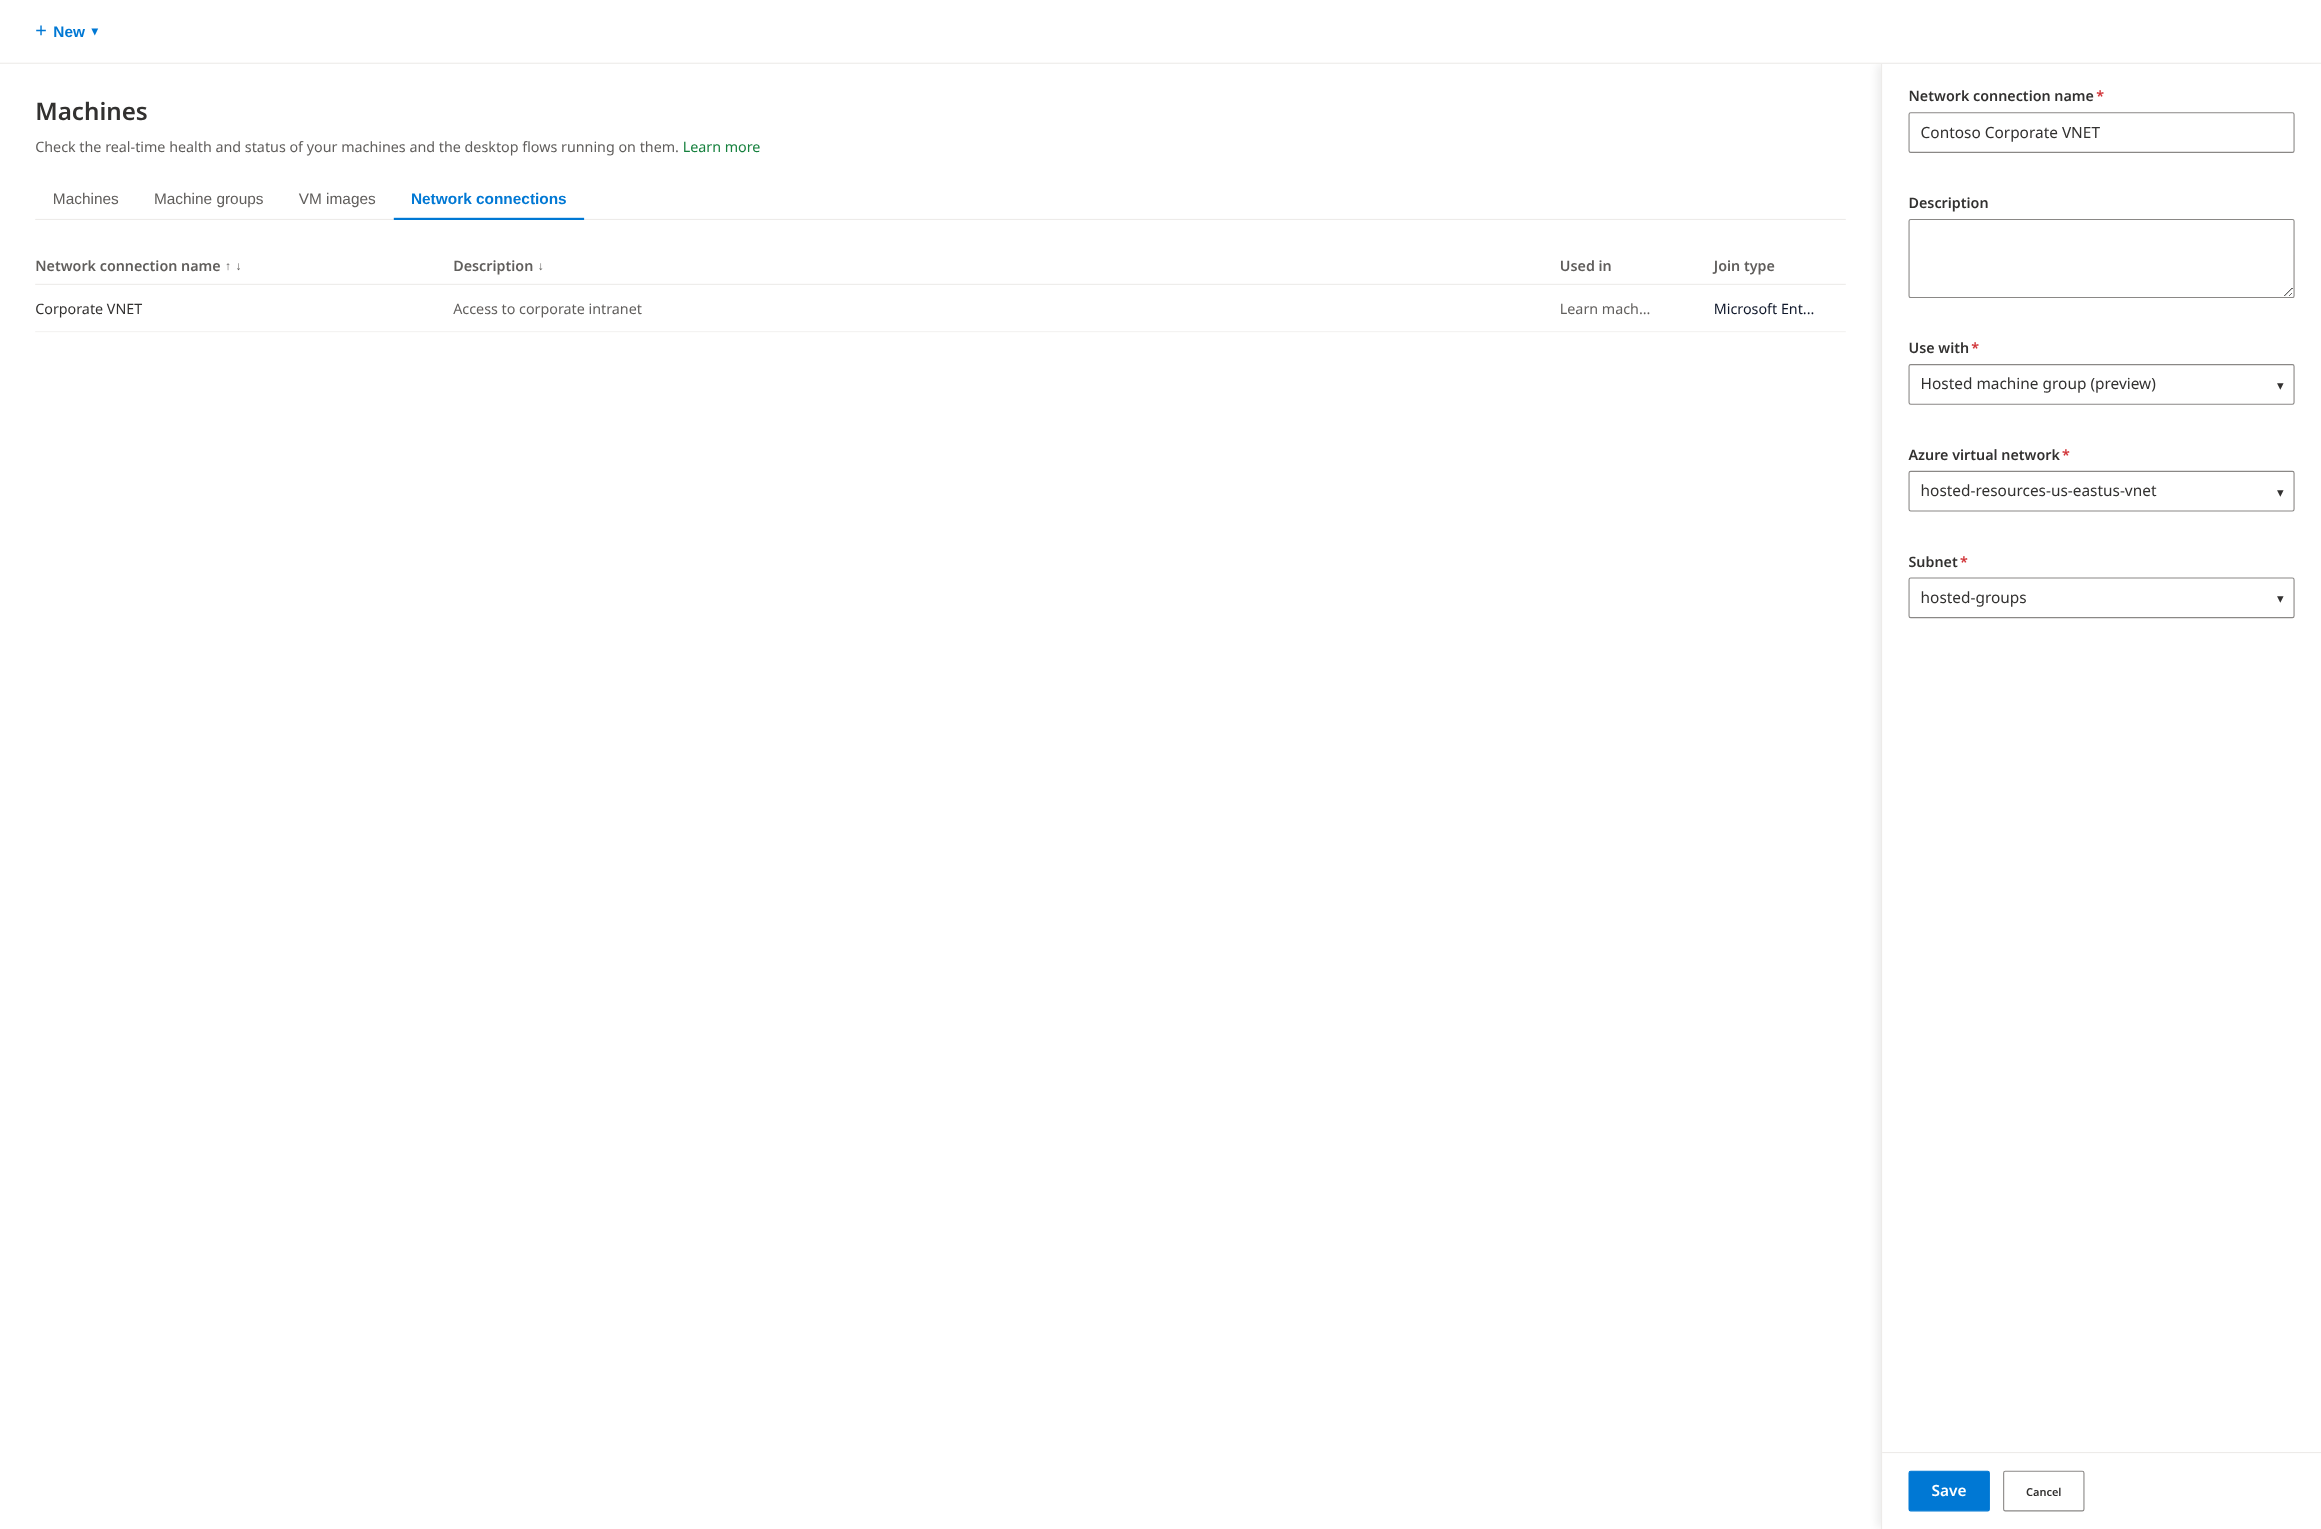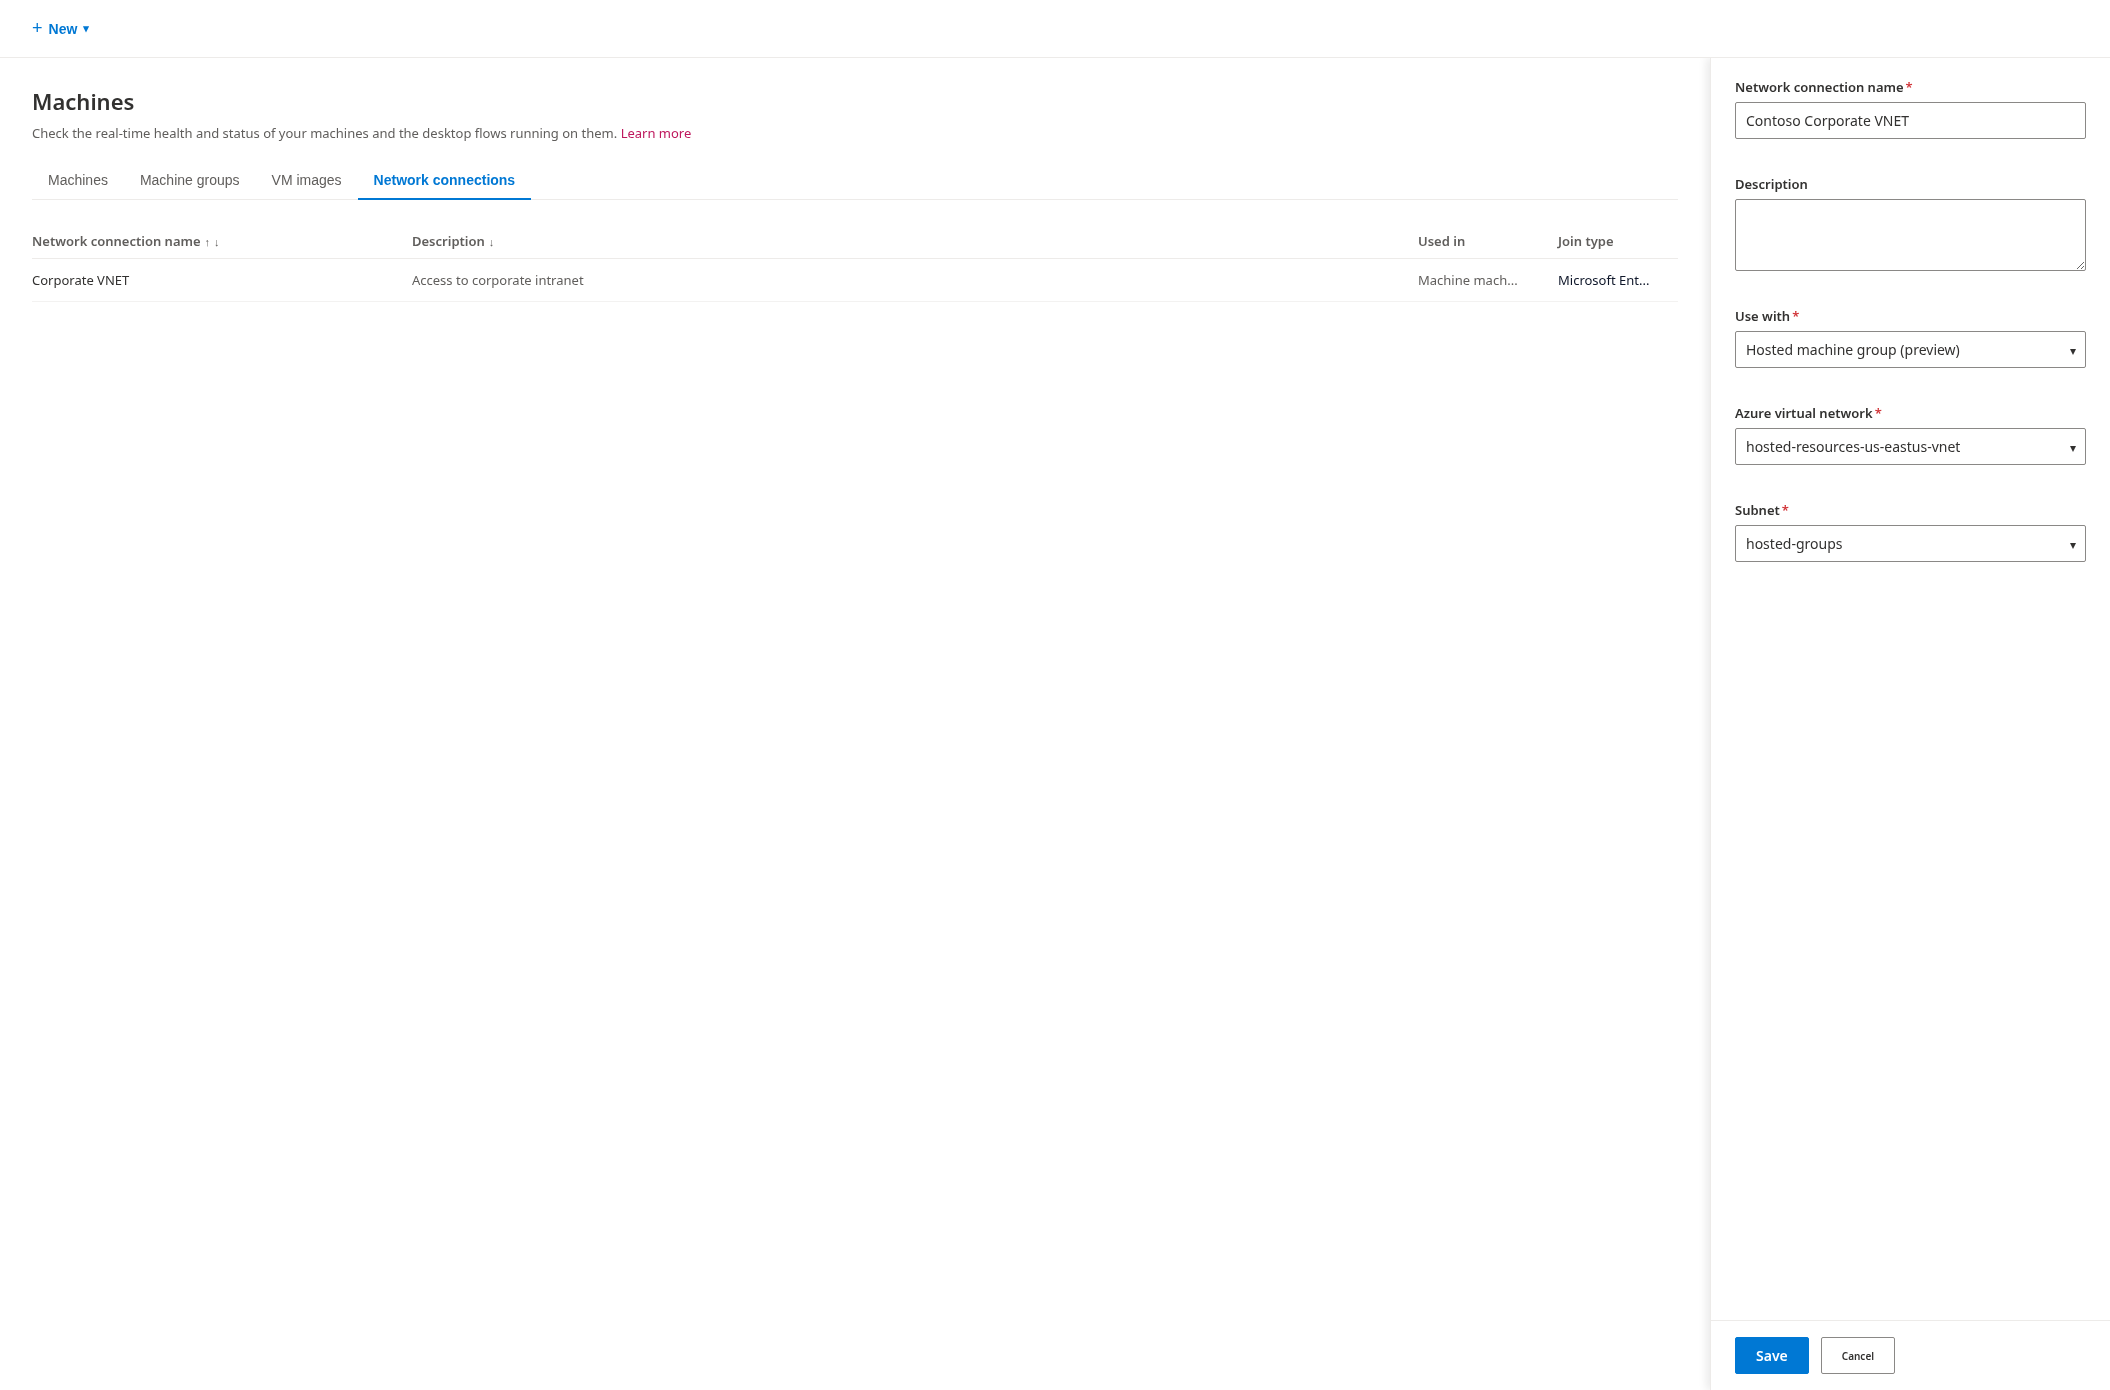--- a/index.html
+++ b/index.html
@@ -59,21 +59,21 @@
       margin-bottom: 8px;
     }
 
     .page-subtitle {
       font-size: 13px;
       color: #605e5c;
       margin-bottom: 20px;
     }
 
     .learn-more-link {
-      color: #be185d;
+      color: #15803d;
       text-decoration: none;
       margin-top: 28px;
     }
 
     
     .tabs {
       display: flex;
       border-bottom: 1px solid #edebe9;
       margin-bottom: 24px;
       gap: 0;
@@ -316,21 +316,21 @@
           <span>Used in</span>
         </div>
         <div class="col-join">
           <span>Join type</span>
         </div>
       </div>
 
       <div class="table-row">
         <div class="cell name col-name">Corporate VNET</div>
         <div class="cell desc col-desc">Access to corporate intranet</div>
-        <div class="cell used col-used">Machine mach...</div>
+        <div class="cell used col-used">Learn mach...</div>
         <div class="cell join col-join">Microsoft Ent...</div>
       </div>
     </div>
 
   </div>
 
   <div class="side-panel">
 
 
     <div class="panel-body">

